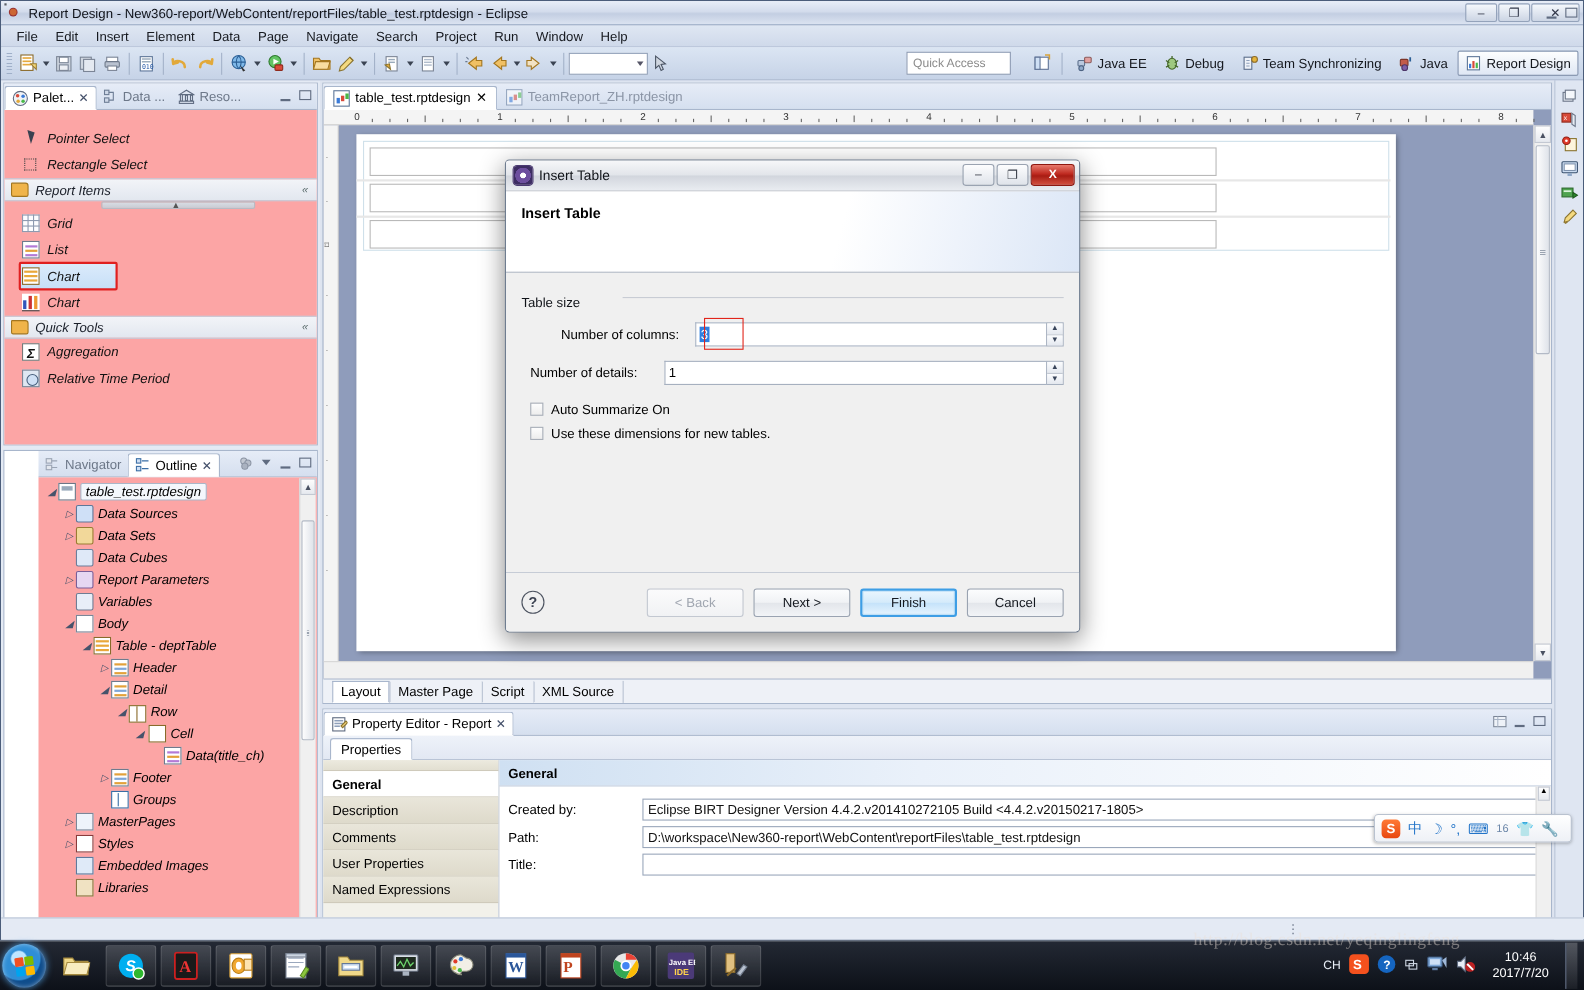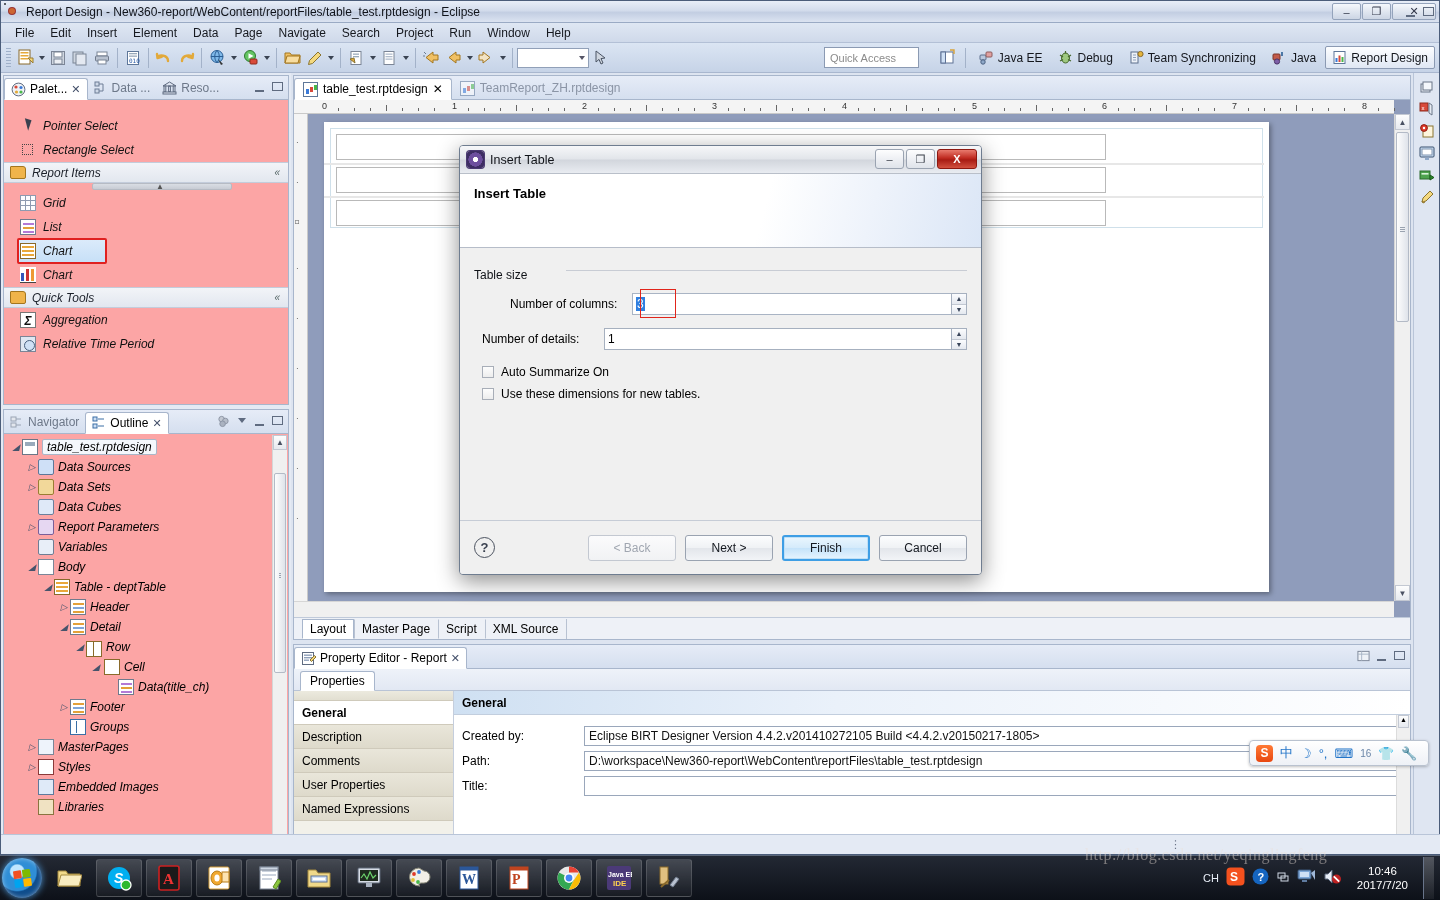--- a/index.html
+++ b/index.html
@@ -677,21 +677,21 @@
             <span class="ico ic-sigma">Σ</span>
             <span>Aggregation</span>
           </div>
           <div class="pal-item">
             <span class="ico ic-clock"></span>
             <span>Relative Time Period</span>
           </div>
         </div>
       </div>
 
-      <div class="view" style="flex:1;min-height:0;">
+      <div class="view" style="flex:1;min-height:0;padding-left:31px;">
         <div class="viewtabs">
           <div class="vtab inactive">
             <svg width="14" height="14" viewBox="0 0 14 14">
                 <rect x="1" y="2" width="5" height="4" fill="#e3e7ee" stroke="#9aa4b4"></rect>
                 <rect x="1" y="8" width="5" height="4" fill="#e3e7ee" stroke="#9aa4b4"></rect>
                 <path d="M6 4 h5 M6 10 h5" stroke="#9aa4b4"></path>
               </svg>
             <span>Navigator</span>
           </div>
           <div class="vtab active">

